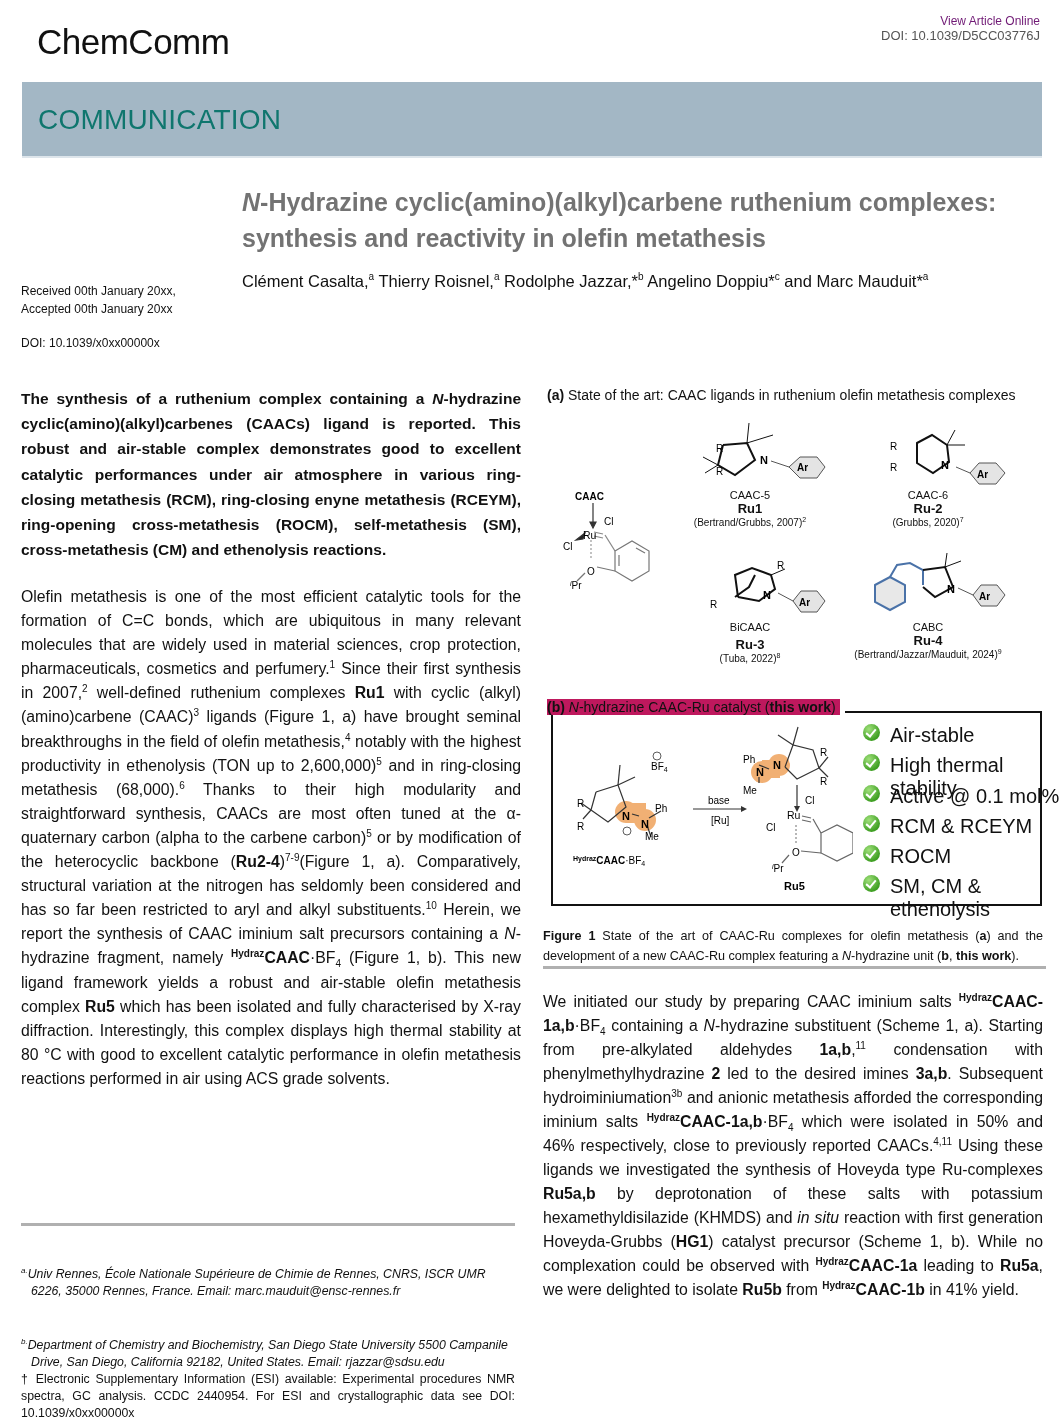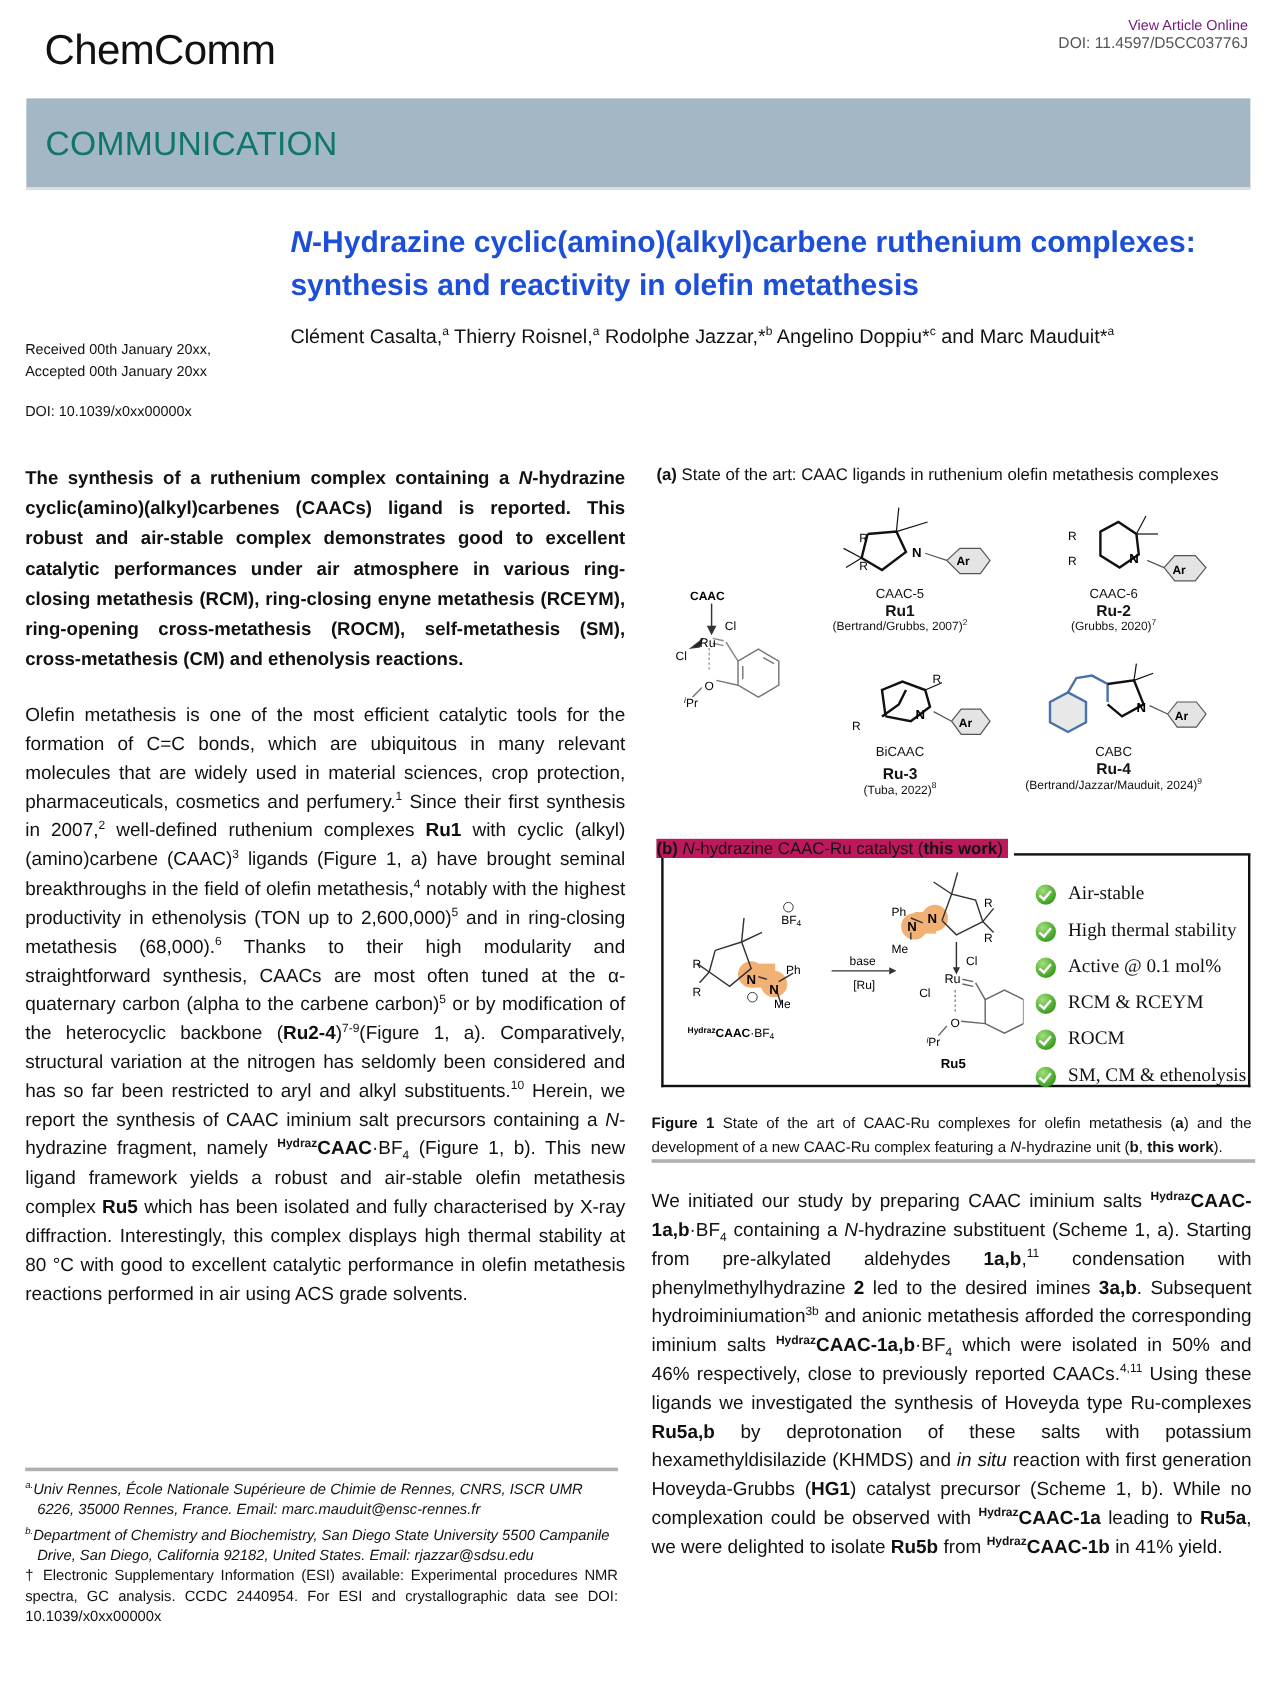--- a/index.html
+++ b/index.html
@@ -4,57 +4,57 @@
 <style>
   * { box-sizing: border-box; margin: 0; padding: 0; }
   html, body { width: 1062px; height: 1420px; background: #ffffff; overflow: hidden; }
   body { position: relative; font-family: "Liberation Sans", sans-serif; color: #111; }
   .abs { position: absolute; }
   .journal { left: 37px; top: 22px; font-size: 35px; color: #111; font-family: "Liberation Sans", sans-serif; letter-spacing: -0.5px; }
   .view-online { right: 22px; top: 13px; font-size: 12px; color: #701a75; text-align: right; line-height: 16px; }
   .doi-top { right: 22px; top: 28px; font-size: 13px; color: #555; text-align: right; }
   .banner { left: 22px; top: 82px; width: 1020px; height: 76px; background: #a3b7c5; border-bottom: 2px solid #dde5eb; }
   .banner-text { left: 38px; top: 104px; font-size: 28px; color: #0f766e; letter-spacing: 0.2px; }
-  .title { left: 242px; top: 184px; width: 800px; font-size: 25px; font-weight: bold; line-height: 36px; color: #1d4ed8; }
+  .title { left: 242px; top: 184px; width: 800px; font-size: 25px; font-weight: bold; line-height: 36px; color: #737373; }
   .authors { left: 242px; top: 271px; font-size: 16.5px; color: #111; }
   .authors sup { font-size: 10px; }
   .received { left: 21px; top: 282px; font-size: 12px; line-height: 18px; color: #111; }
   .doi-left { left: 21px; top: 336px; font-size: 12px; color: #111; }
   .abstract { left: 21px; top: 386px; width: 500px; font-size: 15.5px; font-weight: bold; line-height: 25.2px; text-align: justify; }
   .body-left { left: 21px; top: 585px; width: 500px; font-size: 15.8px; line-height: 24.1px; text-align: justify; }
   .body-right { left: 543px; top: 990px; width: 500px; font-size: 15.8px; line-height: 24px; text-align: justify; }
   sup.r { font-size: 10px; line-height: 0; vertical-align: super; }
   .pre { font-size: 10px; font-weight: bold; vertical-align: super; line-height: 0; }
   sub { font-size: 10px; line-height: 0; }
   .fn-rule { left: 21px; top: 1223px; width: 494px; height: 3px; background: #b0b0b0; }
   .footnotes { left: 21px; top: 1229px; width: 494px; font-size: 12.3px; line-height: 17px; color: #111; }
-  .footnotes .aff { font-style: italic; padding-left: 10px; text-indent: -10px; }
+  .footnotes .aff { font-style: italic; padding-left: 10px; text-indent: -10px; margin-top: 33px; }
   .footnotes .aff sup { font-size: 8px; }
   .footnotes .esi { text-align: justify; }
   .fig-a-title { left: 547px; top: 387px; font-size: 14px; color: #111; }
   .fig-caption { left: 543px; top: 926px; width: 500px; font-size: 12.6px; line-height: 20px; text-align: justify; }
   .cap-rule { left: 543px; top: 966px; width: 503px; height: 3px; background: #b0b0b0; }
   .fig-box { left: 551px; top: 712px; width: 491px; height: 194px; border: 2px solid #111; border-top: none; }
   .fig-box-topline { left: 845px; top: 711px; width: 197px; height: 2px; background: #111; }
   .fig-b-title { left: 547px; top: 699px; font-size: 14px; background: #be185d; padding-right: 4px; }
   .checks { left: 863px; top: 724px; }
-  .check-item { display: flex; align-items: flex-end; height: 30.3px; font-size: 16px; color: #111; font-family: Liberation Serif, serif; }
+  .check-item { display: flex; align-items: flex-start; height: 30.3px; font-size: 20px; color: #111; }
   .check-icon { width: 17px; height: 17px; border-radius: 50%; background: radial-gradient(circle at 35% 30%, #9fe07a, #3f9f23 70%); margin-right: 10px; position: relative; flex: none; }
   .check-icon::after { content: ""; position: absolute; left: 5px; top: 3px; width: 4px; height: 8px; border: solid #fff; border-width: 0 2.2px 2.2px 0; transform: rotate(40deg); }
   .lbl { font-size: 11px; color: #111; text-align: center; }
   .lbl-b { font-size: 13px; font-weight: bold; text-align: center; }
   .lbl-s { font-size: 10px; text-align: center; }
   svg text { font-family: "Liberation Sans", sans-serif; }
 </style>
 </head>
 <body>
 
 <div class="abs journal">ChemComm</div>
 <div class="abs view-online">View Article Online</div>
-<div class="abs doi-top">DOI: 11.4597/D5CC03776J</div>
+<div class="abs doi-top">DOI: 10.1039/D5CC03776J</div>
 <div class="abs banner"></div>
 <div class="abs banner-text">COMMUNICATION</div>
 
 <div class="abs title"><i>N</i><span>-Hydrazine cyclic(amino)(alkyl)carbene ruthenium complexes: synthesis and reactivity in olefin metathesis</span></div>
 <div class="abs authors">
   <span>Clément Casalta,</span><sup>a</sup><span> Thierry Roisnel,</span><sup>a</sup><span> Rodolphe Jazzar,*</span><sup>b</sup><span> Angelino Doppiu*</span><sup>c</sup><span> and Marc Mauduit*</span><sup>a</sup>
 </div>
 <div class="abs received">
   <div>Received 00th January 20xx,</div>
   <div>Accepted 00th January 20xx</div>

